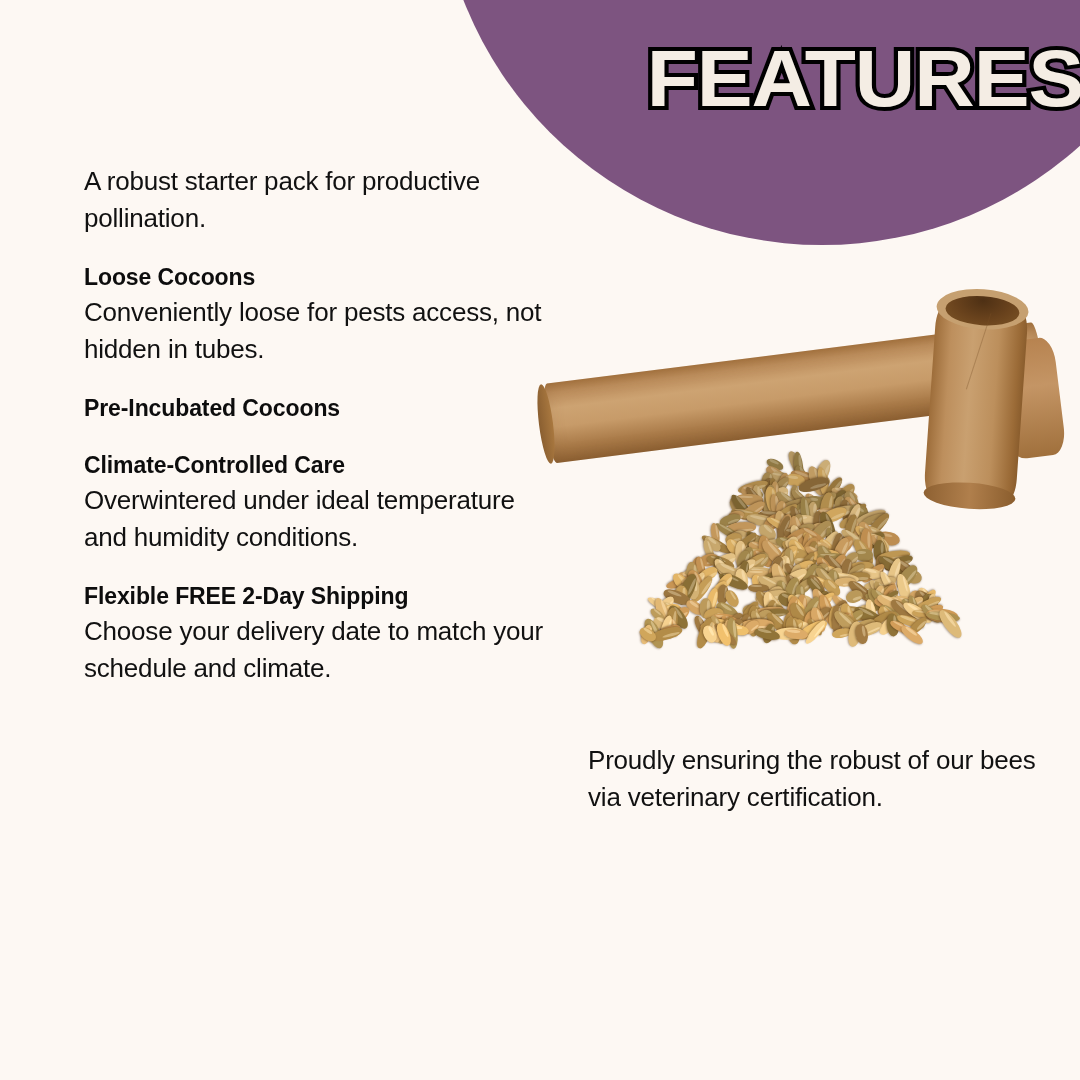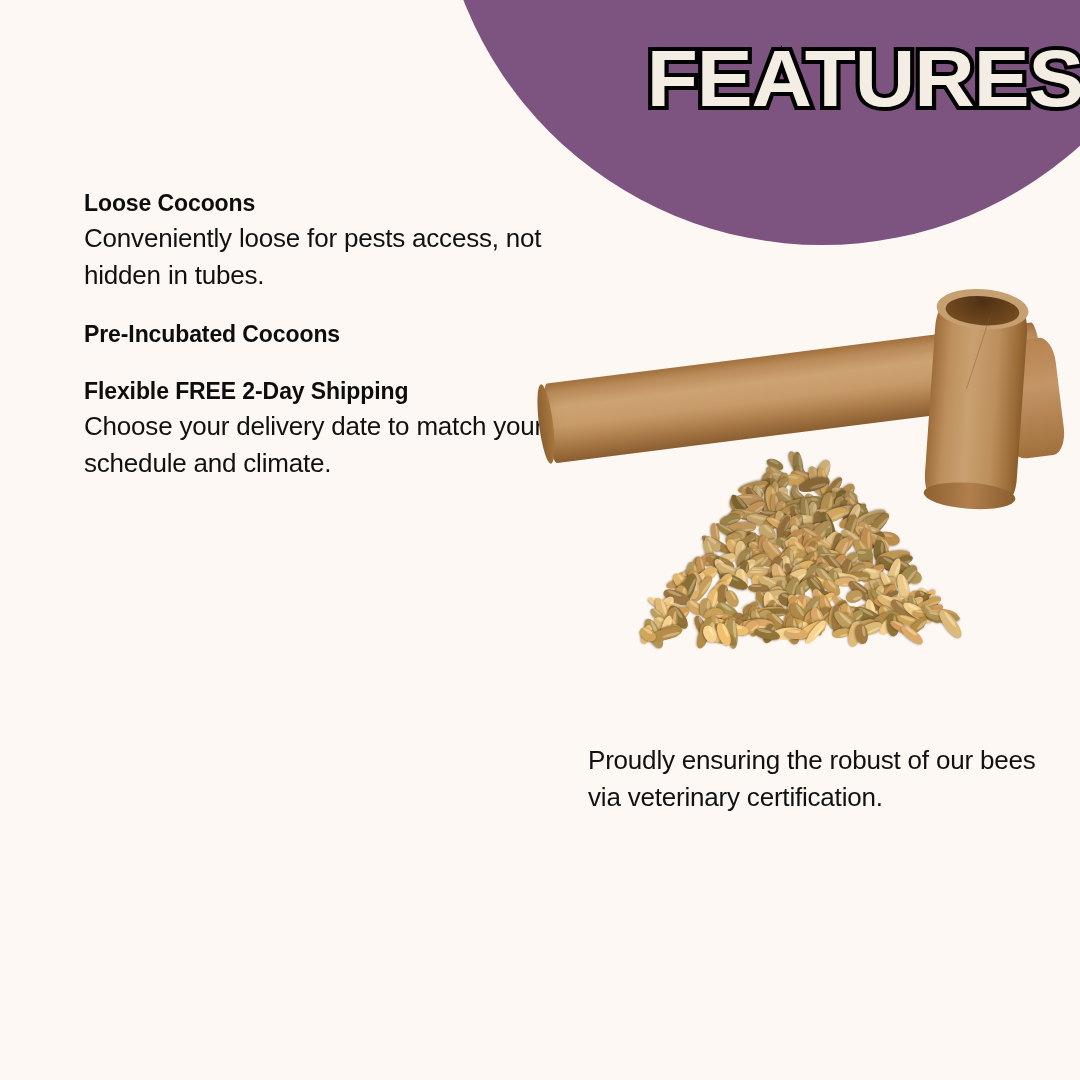--- a/index.html
+++ b/index.html
@@ -219,31 +219,36 @@
 <body>
 
 <div id="canvas">
 
   <div class="header-circle"></div>
   <div class="header-title">FEATURES</div>
 
   <div class="features-col">
 
     <div class="feature-block">
+      <div class="feature-desc">A robust starter pack for productive pollination.</div>
     </div>
 
     <div class="feature-block">
       <div class="feature-title">Loose Cocoons</div>
       <div class="feature-desc">Conveniently loose for pests access, not hidden in tubes.</div>
     </div>
 
     <div class="feature-block">
       <div class="feature-title">Pre-Incubated Cocoons</div>
     </div>
 
+    <div class="feature-block">
+      <div class="feature-title">Climate-Controlled Care</div>
+      <div class="feature-desc">Overwintered under ideal temperature and humidity conditions.</div>
+    </div>
 
     <div class="feature-block">
       <div class="feature-title">Flexible FREE 2-Day Shipping</div>
       <div class="feature-desc">Choose your delivery date to match your schedule and climate.</div>
     </div>
 
   </div>
 
   <div class="vet-block">
     <div class="feature-desc">Proudly ensuring the robust of our bees via veterinary certification.</div>

